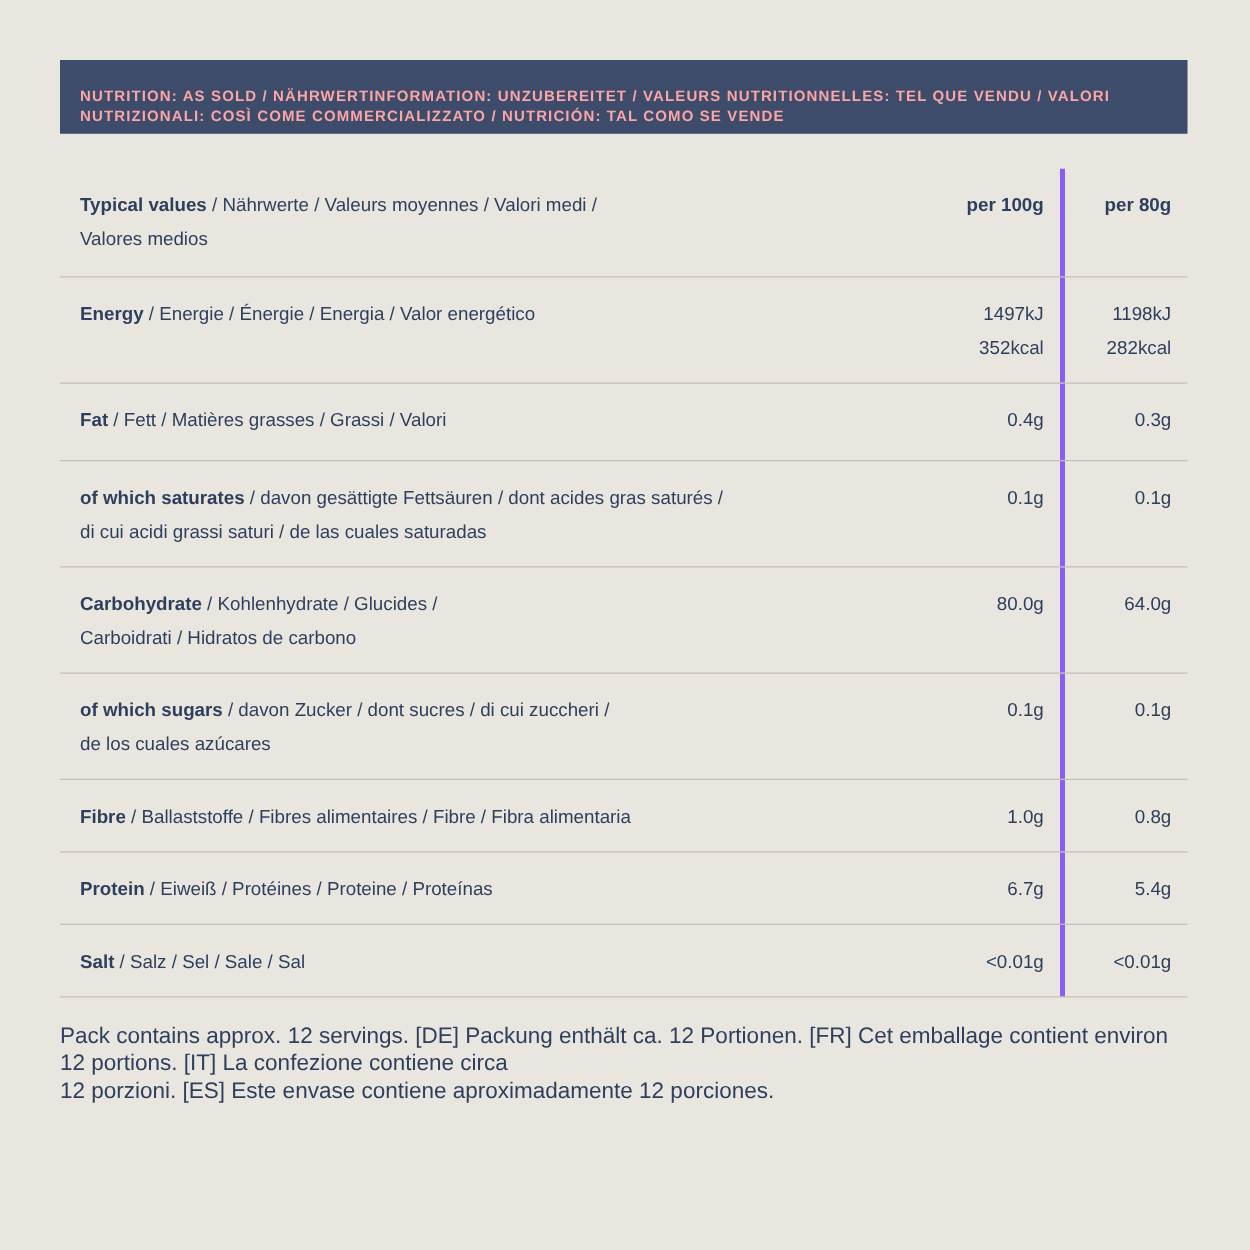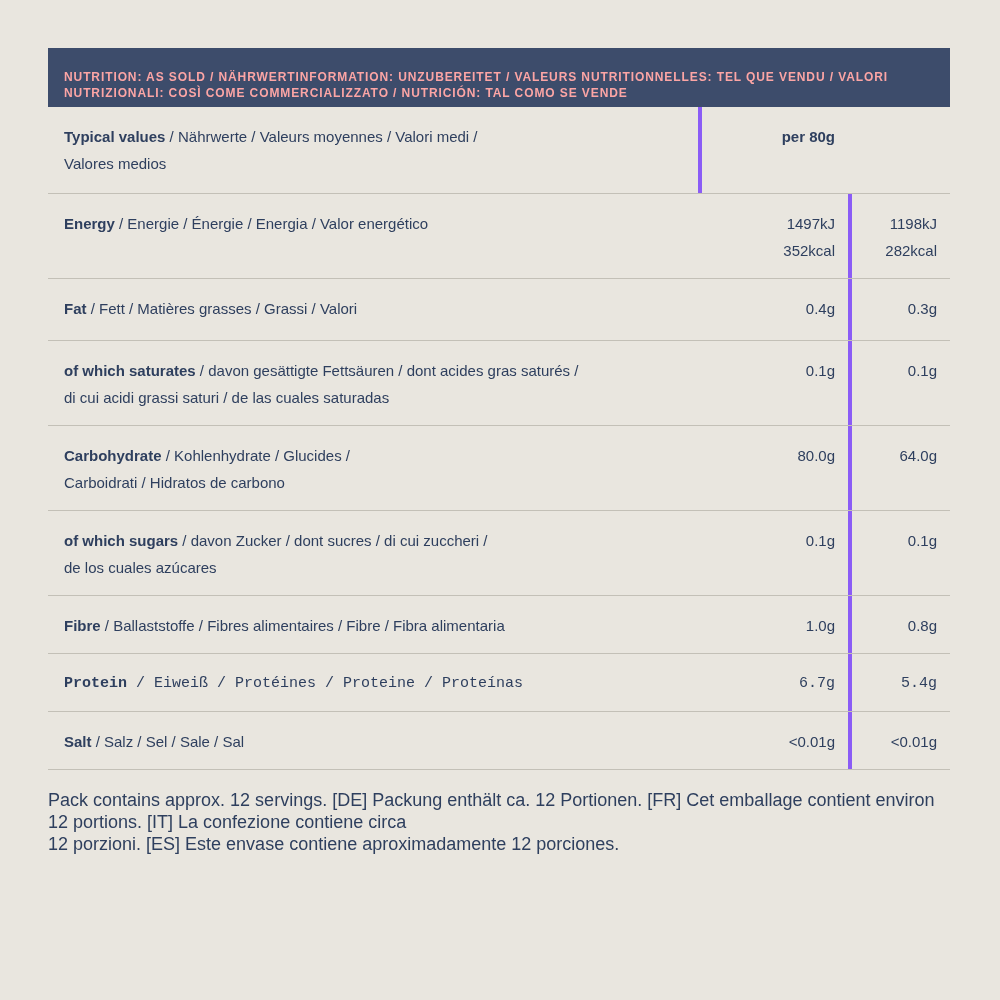--- a/index.html
+++ b/index.html
@@ -19,21 +19,21 @@
     background: #3d4c6b;
     color: #fca5a5;
     font-size: 12px;
     font-weight: 700;
     letter-spacing: 0.9px;
     line-height: 16px;
     padding: 5px 16px 6px 16px;
     text-transform: uppercase;
     white-space: pre-line;
   }
-  .ntable { width: 100%; }
+  .ntable { width: 100%; margin-top: 28px; }
   .row {
     display: grid;
     grid-template-columns: 1fr 150px 102px;
     align-items: stretch;
     border-bottom: 1px solid #c3c0b7;
   }
   .cell { padding-top: 16px; padding-bottom: 14px; }
   .cell.lbl {
     padding-left: 16px;
     padding-right: 10px;
@@ -50,21 +50,21 @@
   }
   .cell.v1 { padding-right: 13px; }
   .cell.v2 { padding-right: 13px; border-left: 4px solid #8b5cf6; }
   .row.h-header { min-height: 87px; }
   .row.h-energy { min-height: 82px; }
   .row.h-fat { min-height: 62px; }
   .row.h-sat { min-height: 80px; }
   .row.h-carb { min-height: 80px; }
   .row.h-sugar { min-height: 78px; }
   .row.h-fibre { min-height: 57px; }
-  .row.h-protein { min-height: 55px; font-family: Liberation Mono, monospace; }
+  .row.h-protein { min-height: 55px; }
   .row.h-salt { min-height: 53px; }
   .row.header .cell.v1, .row.header .cell.v2 { font-weight: 700; }
   .footer-note {
     margin-top: 19px;
     font-size: 18px;
     line-height: 22px;
     white-space: pre-line;
   }
 </style>
 </head>
@@ -75,20 +75,21 @@
   <div class="banner">
     <span>NUTRITION: AS SOLD / NÄHRWERTINFORMATION: UNZUBEREITET / VALEURS NUTRITIONNELLES: TEL QUE VENDU / VALORI
 NUTRIZIONALI: COSÌ COME COMMERCIALIZZATO / NUTRICIÓN: TAL COMO SE VENDE</span>
   </div>
 
   <div class="ntable">
 
     <div class="row header h-header">
       <div class="cell lbl"><b>Typical values</b><span> / Nährwerte / Valeurs moyennes / Valori medi /
 Valores medios</span></div>
+      <div class="cell v1">per 100g</div>
       <div class="cell v2">per 80g</div>
     </div>
 
     <div class="row h-energy">
       <div class="cell lbl"><b>Energy</b><span> / Energie / Énergie / Energia / Valor energético</span></div>
       <div class="cell v1">1497kJ
 352kcal</div>
       <div class="cell v2">1198kJ
 282kcal</div>
     </div>

